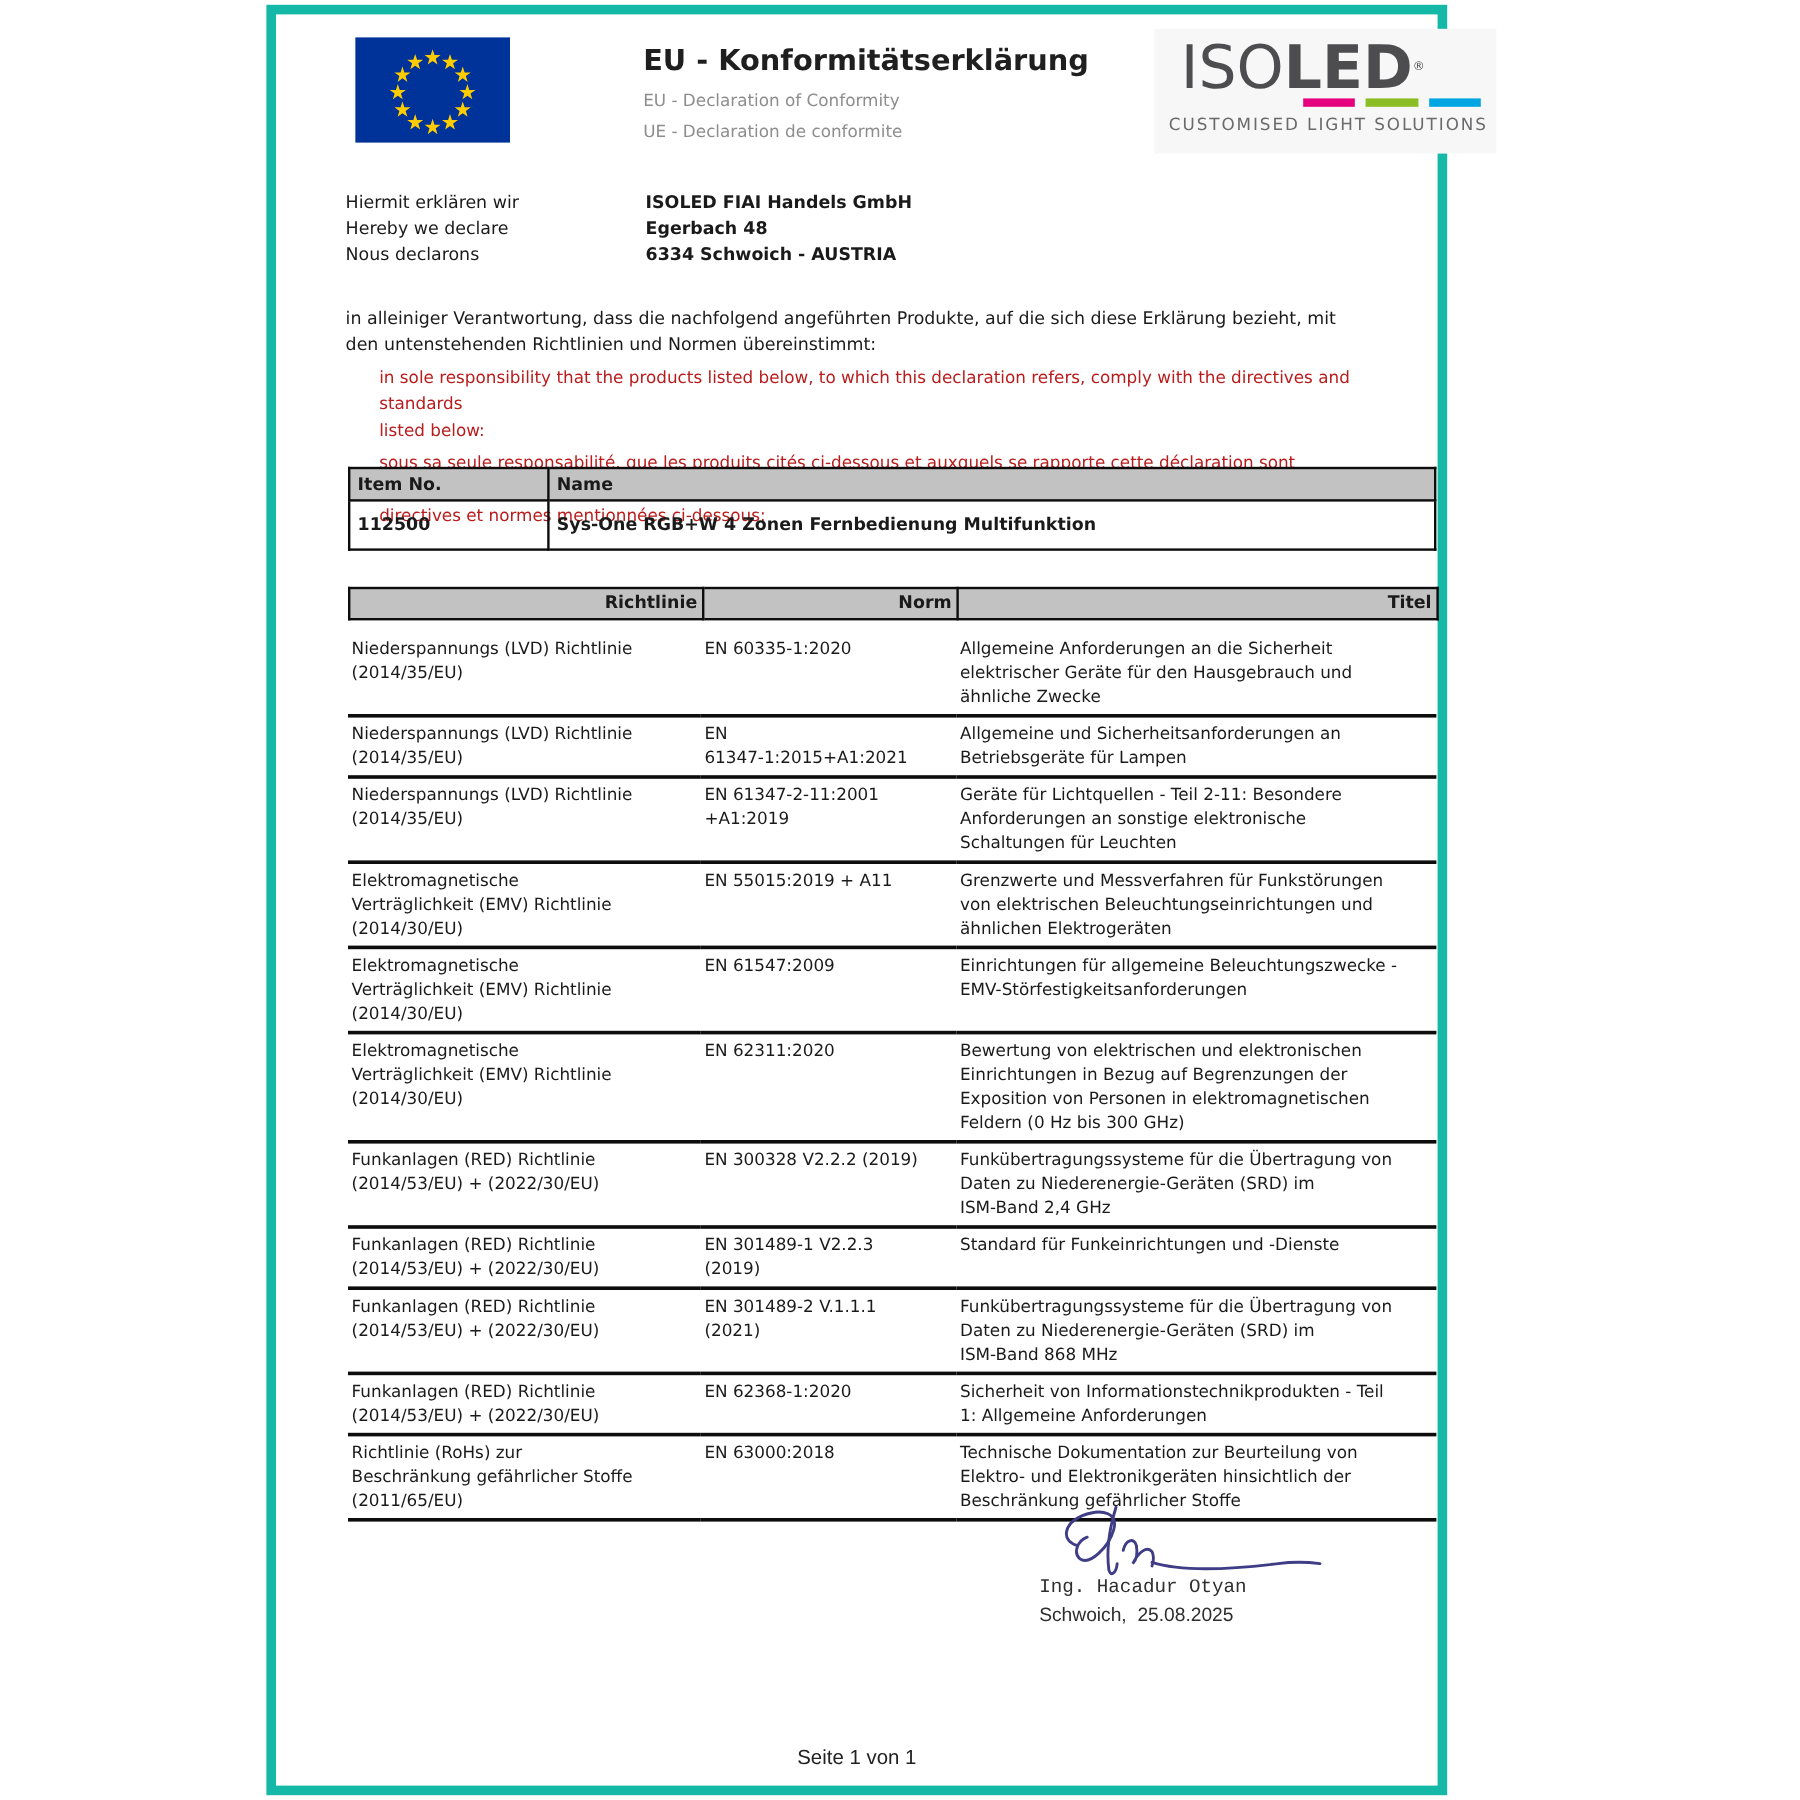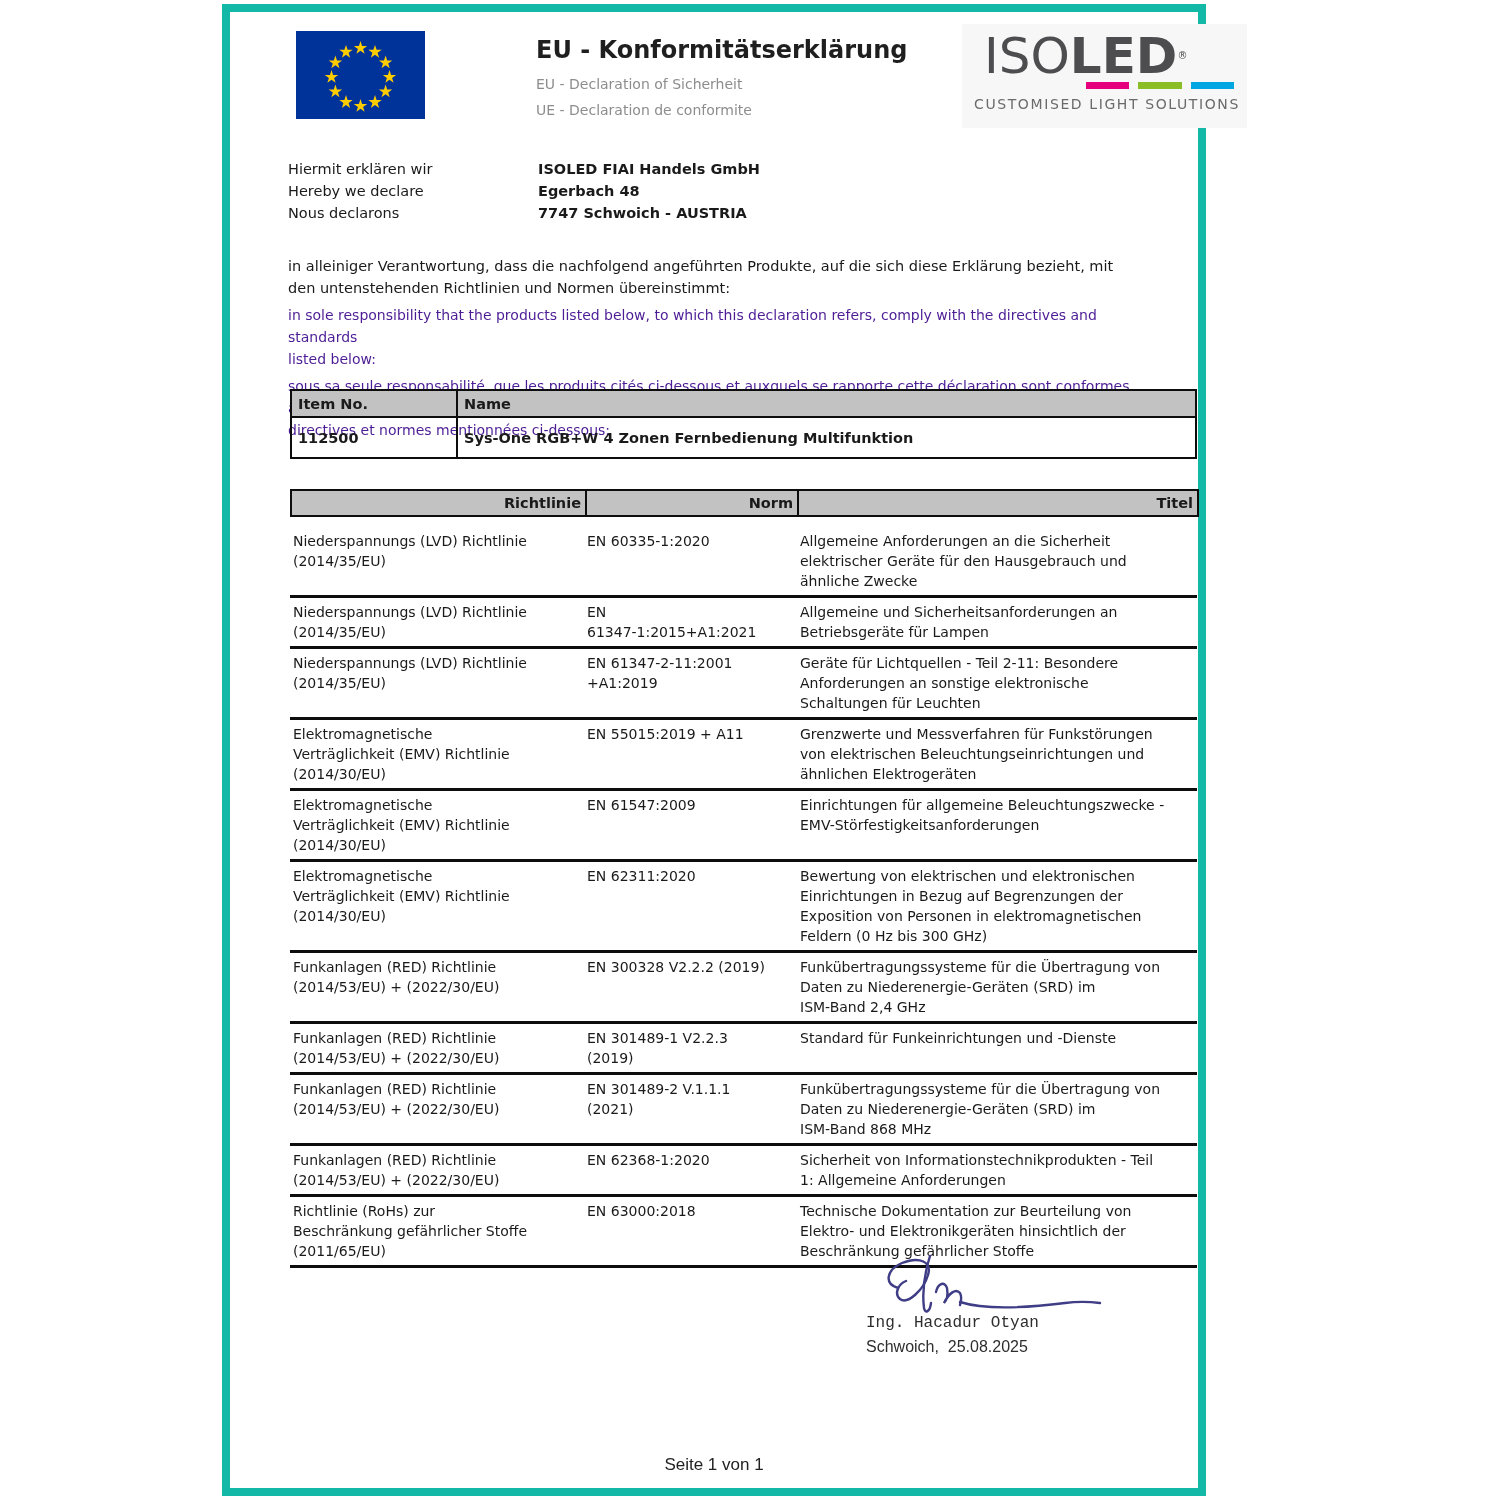--- a/index.html
+++ b/index.html
@@ -20,21 +20,21 @@
   .logo-bars { display:flex; gap:9px; width:148px; margin-left:112px; margin-top:2px; }
   .logo-bars div { flex:1; height:7px; }
   .logo-tagline { font-size:14px; letter-spacing:1.6px; color:#6a6a6c; margin-top:7px; white-space:nowrap; }
   
   .declare-labels { position:absolute; left:58px; top:146px; font-size:14.5px; line-height:22px; }
   .declare-company { position:absolute; left:308px; top:146px; font-size:14.5px; line-height:22px; font-weight:bold; }
   
   .statement { position:absolute; left:58px; top:243px; width:860px; }
   .statement div { white-space:pre-line; }
   .st-de { font-size:14.5px; line-height:22px; color:#1a1a1a; margin-bottom:5px; }
-  .st-en,.st-fr { font-size:14px; line-height:22px; color:#4c1d95; margin-bottom:5px; }
+  .st-en,.st-fr { font-size:14px; line-height:22px; color:#b91c1c; margin-bottom:5px;margin-left:28px; }
   
   table { border-collapse:collapse; table-layout:fixed; }
   .item-table { position:absolute; left:60px; top:377px; width:907px;border-radius:17px; }
   .item-table th, .item-table td { border:2px solid #0d0d0d; text-align:left; padding:3px 6px; font-size:14.5px; }
   .item-table th { background:#c2c2c2; height:27px; }
   .item-table td { height:41px; font-weight:bold; vertical-align:middle; }
   .dir-head { position:absolute; left:60px; top:477px; width:908px; }
   .dir-head th { border:2px solid #0d0d0d; background:#c2c2c2; text-align:right; padding:3px 4px; font-size:14.5px; height:26px; }
   .dir-body { position:absolute; left:60px; top:515px; width:907px; }
   .dir-body td { border-bottom:3px solid #0d0d0d; vertical-align:top; padding:4px 8px 4px 3px; font-size:14px; line-height:20px; white-space:pre-line; }
@@ -66,39 +66,39 @@
       <use href="#st0" transform="translate(0,58)"></use>
       <use href="#st0" transform="translate(-14.5,54.1)"></use>
       <use href="#st0" transform="translate(-25.1,43.5)"></use>
       <use href="#st0" transform="translate(-29,29)"></use>
       <use href="#st0" transform="translate(-25.1,14.5)"></use>
       <use href="#st0" transform="translate(-14.5,3.9)"></use>
     </g>
   </svg>
 
   <div class="doc-title">EU - Konformitätserklärung</div>
-  <div class="doc-subtitle sub1">EU - Declaration of Sicherheit</div>
+  <div class="doc-subtitle sub1">EU - Declaration of Conformity</div>
   <div class="doc-subtitle sub2">UE - Declaration de conformite</div>
 
   <div class="logo">
     <div class="logo-line"><span class="logo-iso">ISO</span><span class="logo-led">LED</span><span class="logo-reg">®</span></div>
     <div class="logo-bars">
       <div style="background: rgb(229, 0, 125);"></div>
       <div style="background: rgb(139, 189, 36);"></div>
       <div style="background: rgb(0, 166, 226);"></div>
     </div>
     <div class="logo-tagline">CUSTOMISED LIGHT SOLUTIONS</div>
   </div>
 
   <div class="declare-labels" style="white-space:pre-line;">Hiermit erklären wir
 Hereby we declare
 Nous declarons</div>
   <div class="declare-company" style="white-space:pre-line;">ISOLED FIAI Handels GmbH
 Egerbach 48
-7747 Schwoich - AUSTRIA</div>
+6334 Schwoich - AUSTRIA</div>
 
   <div class="statement">
     <div class="st-de">in alleiniger Verantwortung, dass die nachfolgend angeführten Produkte, auf die sich diese Erklärung bezieht, mit
 den untenstehenden Richtlinien und Normen übereinstimmt:</div>
     <div class="st-en">in sole responsibility that the products listed below, to which this declaration refers, comply with the directives and standards
 listed below:</div>
     <div class="st-fr">sous sa seule responsabilité, que les produits cités ci-dessous et auxquels se rapporte cette déclaration sont conformes aux
 directives et normes mentionnées ci-dessous:</div>
   </div>
 

